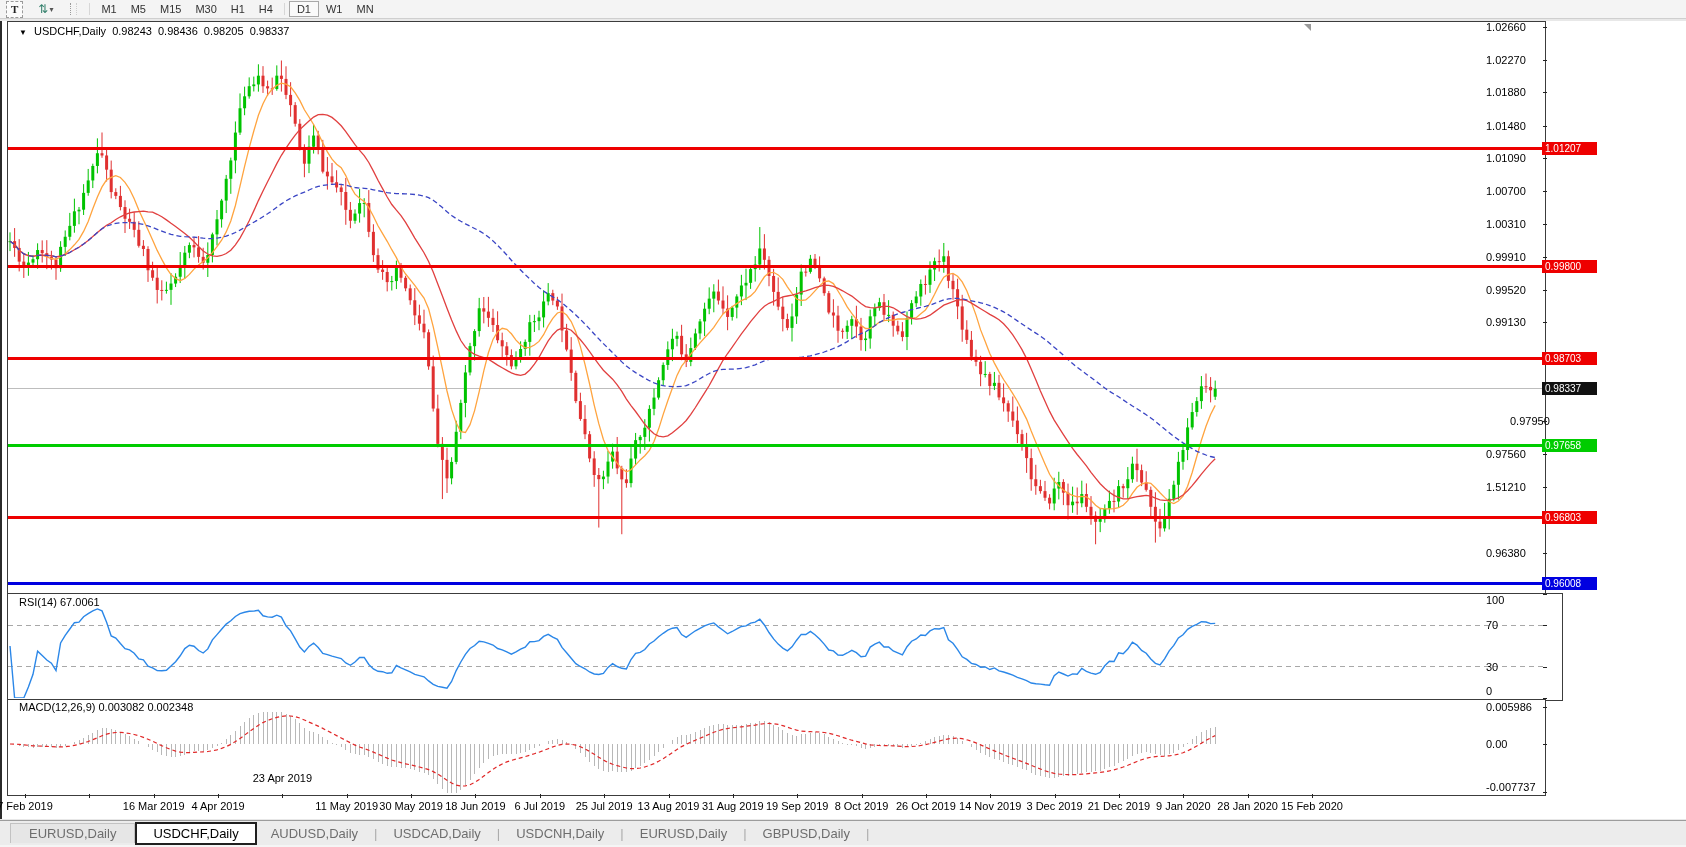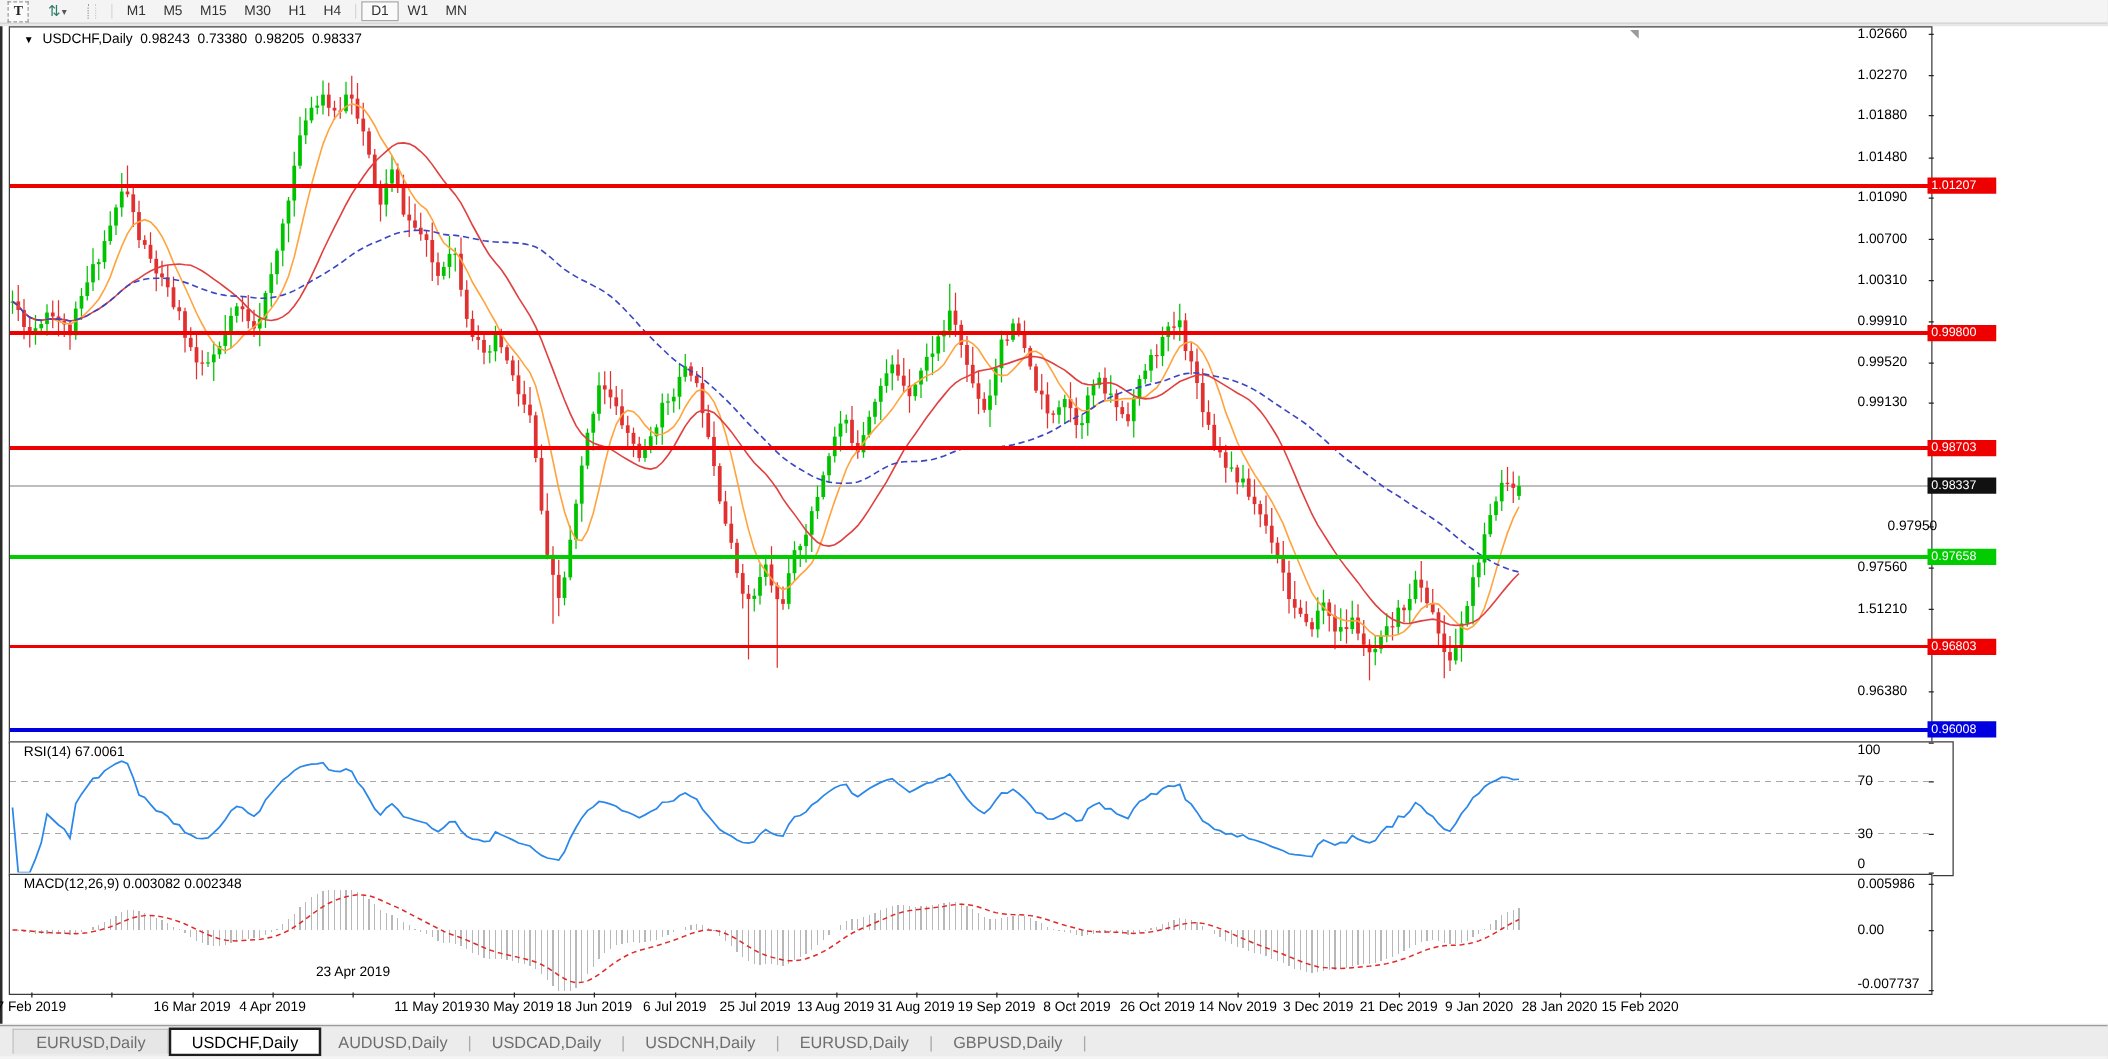--- a/index.html
+++ b/index.html
@@ -604,21 +604,21 @@
         <line x1="8" x2="1543" y1="266.40528634361164" y2="266.40528634361164" stroke="#EE0000" stroke-width="3" shape-rendering="crispEdges"></line>
         <line x1="8" x2="1543" y1="358.2246696035239" y2="358.2246696035239" stroke="#EE0000" stroke-width="3" shape-rendering="crispEdges"></line>
         <line x1="8" x2="1543" y1="445.6916299559466" y2="445.6916299559466" stroke="#00CC00" stroke-width="3" shape-rendering="crispEdges"></line>
         <line x1="8" x2="1543" y1="517.2555066079295" y2="517.2555066079295" stroke="#EE0000" stroke-width="3" shape-rendering="crispEdges"></line>
         <line x1="8" x2="1543" y1="583.797356828193" y2="583.797356828193" stroke="#0000E0" stroke-width="3" shape-rendering="crispEdges"></line>
       </svg>
     <div id="title" class="abs">
       <span class="tri">▼</span>
       <span>USDCHF,Daily</span>
       <span>0.98243</span>
-      <span>0.73380</span>
+      <span>0.98436</span>
       <span>0.98205</span>
       <span>0.98337</span>
     </div>
     <div class="scrollmark abs" style="left:1296px;top:2px;"></div>
   </div>
 
   <div class="panel" id="rsiPanel" style="left:5px;top:572px;width:1537px;height:106px;padding-left:17px;">
     <svg id="rsiSvg" width="1535" height="104" viewBox="8 594 1535 104">
         <line x1="8" x2="1543" y1="625.2" y2="625.2" stroke="#a8a8a8" stroke-width="1" stroke-dasharray="5 4" shape-rendering="crispEdges"></line>
         <line x1="8" x2="1543" y1="666.8" y2="666.8" stroke="#a8a8a8" stroke-width="1" stroke-dasharray="5 4" shape-rendering="crispEdges"></line>

